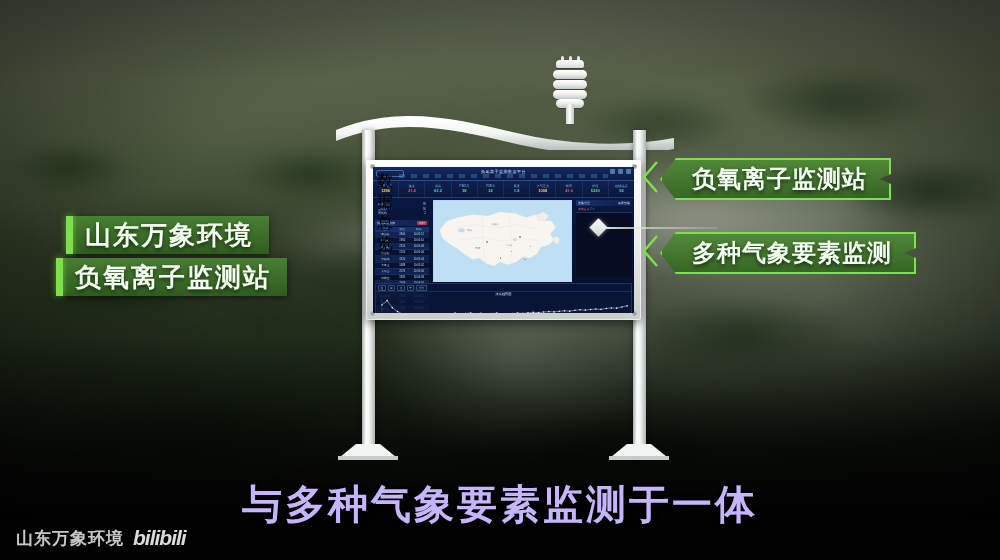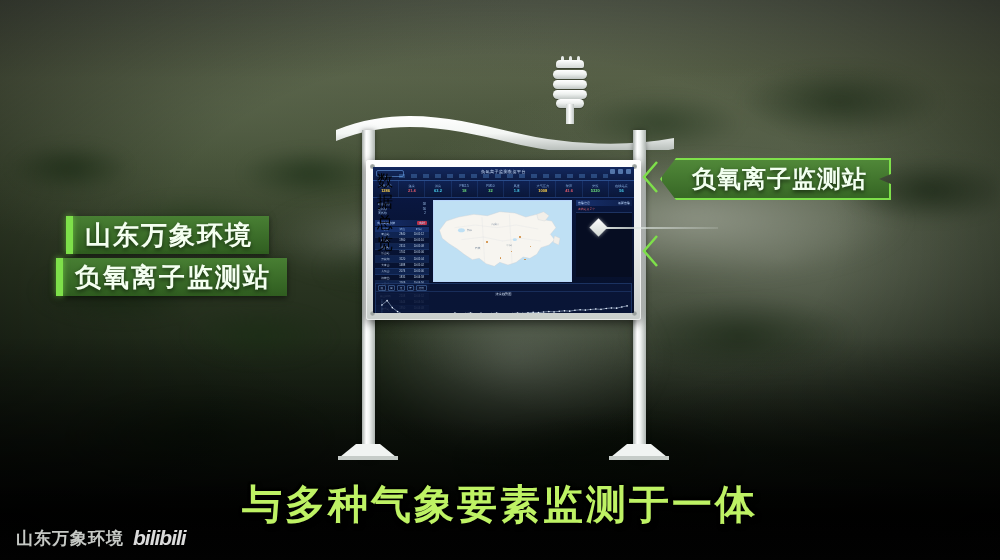--- a/index.html
+++ b/index.html
@@ -168,21 +168,21 @@
     box-shadow:0 2px 8px rgba(0,0,0,.55);}
   .rbanner span{font-size:24px;font-weight:bold;color:#f2fff0;letter-spacing:1px;
     text-shadow:0 2px 4px rgba(0,0,0,.65);}
   #rb1{left:660px;top:158px;}
   #rb2{left:660px;top:232px;}
   .rtip{position:absolute;width:20px;height:34px;}
   #rt1{left:638px;top:160px;} #rt2{left:638px;top:234px;}
 
   
   #subtitle{position:absolute;left:0;right:0;bottom:28px;text-align:center;
-    font-size:40px;font-weight:bold;color:#bef264;letter-spacing:3px;
+    font-size:40px;font-weight:bold;color:#c4b5fd;letter-spacing:3px;
     text-shadow:0 0 2px #000, 2px 2px 5px rgba(0,0,0,.95), -1px -1px 2px rgba(0,0,0,.8);}
   #watermark{position:absolute;left:16px;bottom:10px;display:flex;align-items:center;gap:9px;opacity:.86;}
   .wm-txt{font-size:17px;font-weight:bold;color:#e7eae6;letter-spacing:1px;}
   .wm-bili{font-size:21px;font-weight:bold;color:#ffffff;font-style:italic;letter-spacing:-1px;
     text-shadow:0 1px 2px rgba(0,0,0,.8);}
 </style>
 </head>
 <body>
 
 <div id="stage">
@@ -564,20 +564,23 @@
   <svg class="rtip" id="rt1" viewBox="0 0 20 34">
     <path d="M19,2 L6,17 L19,32" fill="none" stroke="#7ee04a" stroke-width="2.5"></path>
   </svg>
   <div class="rbanner" id="rb1">
     <span>负氧离子监测站</span>
   </div>
 
   <svg class="rtip" id="rt2" viewBox="0 0 20 34">
     <path d="M19,2 L6,17 L19,32" fill="none" stroke="#7ee04a" stroke-width="2.5"></path>
   </svg>
+  <div class="rbanner" id="rb2">
+    <span>多种气象要素监测</span>
+  </div>
 
   <div id="subtitle">与多种气象要素监测于一体</div>
 
   <div id="watermark">
     <div class="wm-txt">山东万象环境</div>
     <div class="wm-bili">bilibili</div>
   </div>
 
 </div>
 

